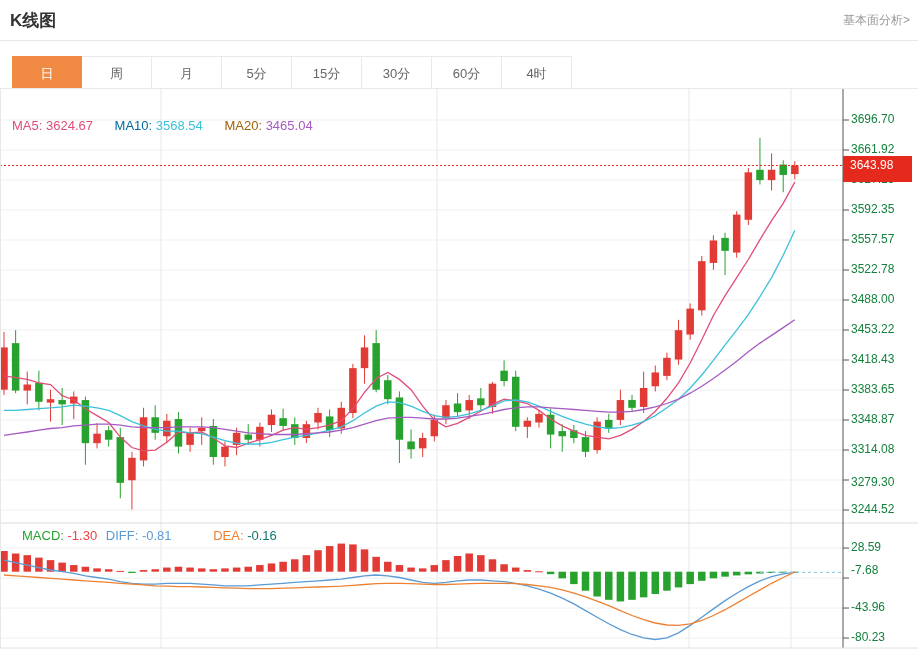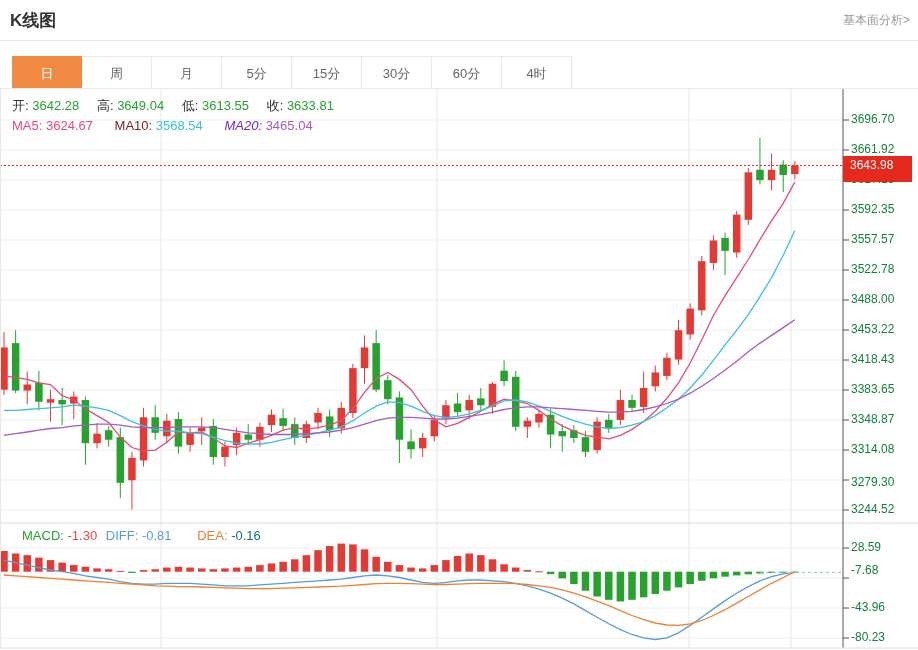--- a/index.html
+++ b/index.html
@@ -299,46 +299,36 @@
       <rect x="779.46" y="571.7" width="7.5" height="1" fill="#27a22e"></rect>
       <rect x="791.09" y="571.7" width="7.5" height="1.07484" fill="#27a22e"></rect>
       <polyline points="4.0,560.1 15.6,562.6 27.3,565.1 38.9,567.6 50.5,570.0 62.2,571.7 73.8,573.4 85.4,575.8 97.0,577.5 108.7,579.1 120.3,581.6 131.9,583.3 143.6,584.1 155.2,584.1 166.8,583.3 178.5,583.3 190.1,583.3 201.7,584.1 213.3,584.9 225.0,585.8 236.6,585.8 248.2,585.8 259.9,584.9 271.5,584.1 283.1,583.3 294.8,582.4 306.4,581.6 318.0,580.8 329.6,580.0 341.3,579.1 352.9,577.5 364.5,575.8 376.2,575.0 387.8,575.8 399.4,577.5 411.1,580.0 422.7,582.4 434.3,583.3 445.9,582.4 457.6,580.8 469.2,580.0 480.8,580.0 492.5,580.8 504.1,581.6 515.7,583.3 527.4,585.8 539.0,589.1 550.6,593.2 562.2,598.2 573.9,603.9 585.5,610.6 597.1,617.2 608.8,623.8 620.4,629.6 632.0,634.5 643.7,637.8 655.3,639.5 666.9,637.8 678.5,632.9 690.2,625.4 701.8,617.2 713.4,608.9 725.1,600.6 736.7,593.2 748.3,586.6 760.0,580.8 771.6,576.7 783.2,573.8 794.8,572.4" fill="none" stroke="#5b9bd5" stroke-width="1.3"></polyline>
       <polyline points="4.0,575.0 15.6,575.8 27.3,576.7 38.9,577.5 50.5,578.3 62.2,579.1 73.8,580.0 85.4,580.8 97.0,581.6 108.7,582.4 120.3,583.3 131.9,584.1 143.6,584.9 155.2,585.8 166.8,586.2 178.5,586.6 190.1,586.6 201.7,587.0 213.3,587.4 225.0,587.8 236.6,588.2 248.2,588.6 259.9,588.6 271.5,588.6 283.1,588.2 294.8,587.8 306.4,587.4 318.0,587.0 329.6,586.6 341.3,586.2 352.9,585.3 364.5,584.5 376.2,583.7 387.8,583.3 399.4,583.3 411.1,583.7 422.7,584.1 434.3,584.5 445.9,584.5 457.6,584.1 469.2,583.7 480.8,583.3 492.5,583.3 504.1,583.3 515.7,583.7 527.4,584.5 539.0,585.8 550.6,587.4 562.2,589.9 573.9,593.2 585.5,596.9 597.1,601.1 608.8,605.6 620.4,610.6 632.0,615.5 643.7,619.7 655.3,623.0 666.9,625.0 678.5,625.4 690.2,623.8 701.8,620.5 713.4,615.5 725.1,609.7 736.7,603.1 748.3,596.5 760.0,589.9 771.6,583.3 783.2,577.5 794.8,571.8" fill="none" stroke="#ed8132" stroke-width="1.3"></polyline>
       <line x1="760" y1="572.3697080000001" x2="843" y2="572.3697080000001" stroke="#86c5d8" stroke-width="1" stroke-dasharray="3,3"></line>
       <line x1="843" y1="89" x2="843" y2="648" stroke="#555555" stroke-width="1"></line>
       <line x1="0.5" y1="89" x2="0.5" y2="648" stroke="#e8e8e8" stroke-width="1"></line>
       <line x1="0" y1="648" x2="918" y2="648" stroke="#e0e0e0" stroke-width="1"></line>
     </svg>
 
-  <div class="quote-row">
-    <span class="lab">开:</span>
-    <span class="val v-open" style="color: rgb(39, 162, 46);">3642.28</span>
-    <span class="lab">高:</span>
-    <span class="val v-high" style="color: rgb(39, 162, 46);">3649.04</span>
-    <span class="lab">低:</span>
-    <span class="val v-low" style="color: rgb(39, 162, 46);">3613.55</span>
-    <span class="lab">收:</span>
-    <span class="val v-close" style="color: rgb(39, 162, 46);">3633.81</span>
-  </div>
 
   <div class="ma-row">
     <span class="ma5" style="color: rgb(225, 77, 120);">MA5:</span>
     <span class="ma5" style="margin-right: 18px; color: rgb(225, 77, 120);">3624.67</span>
-    <span class="ma10" style="color: #7f1d1d;">MA10:</span>
+    <span class="ma10" style="color: #0369a1;">MA10:</span>
     <span class="ma10" style="margin-right: 18px; color: rgb(59, 194, 218);">3568.54</span>
-    <span class="ma20" style="color: #6d28d9; font-style: italic;">MA20:</span>
+    <span class="ma20" style="color: #a16207;">MA20:</span>
     <span class="ma20" style="color: rgb(165, 91, 193);">3465.04</span>
   </div>
 
   <div class="macd-row">
     <span class="mg" style="color: rgb(39, 162, 46);">MACD:</span>
     <span class="mg" style="margin-right: 5px; color: #ef4444;">-1.30</span>
     <span class="mb" style="color: rgb(91, 155, 213);">DIFF:</span>
     <span class="mb" style="margin-right: 22px; color: rgb(91, 155, 213);">-0.81</span>
-    <span class="mo" style="color: rgb(237, 129, 50);">DEA:</span>
+    <span class="mo" style="color: rgb(237, 129, 50); margin-left: 16px;">DEA:</span>
     <span class="mo" style="color: #0f766e; text-align: center;">-0.16</span>
   </div>
 
   <div id="axis-labels">
       <div class="axis-label" style="top: 112px;">3696.70</div>
       <div class="axis-label" style="top: 141.997px;">3661.92</div>
       <div class="axis-label" style="top: 172.003px; text-align: center;">3627.13</div>
       <div class="axis-label" style="top: 202.001px;">3592.35</div>
       <div class="axis-label" style="top: 231.998px;">3557.57</div>
       <div class="axis-label" style="top: 262.004px;">3522.78</div>

